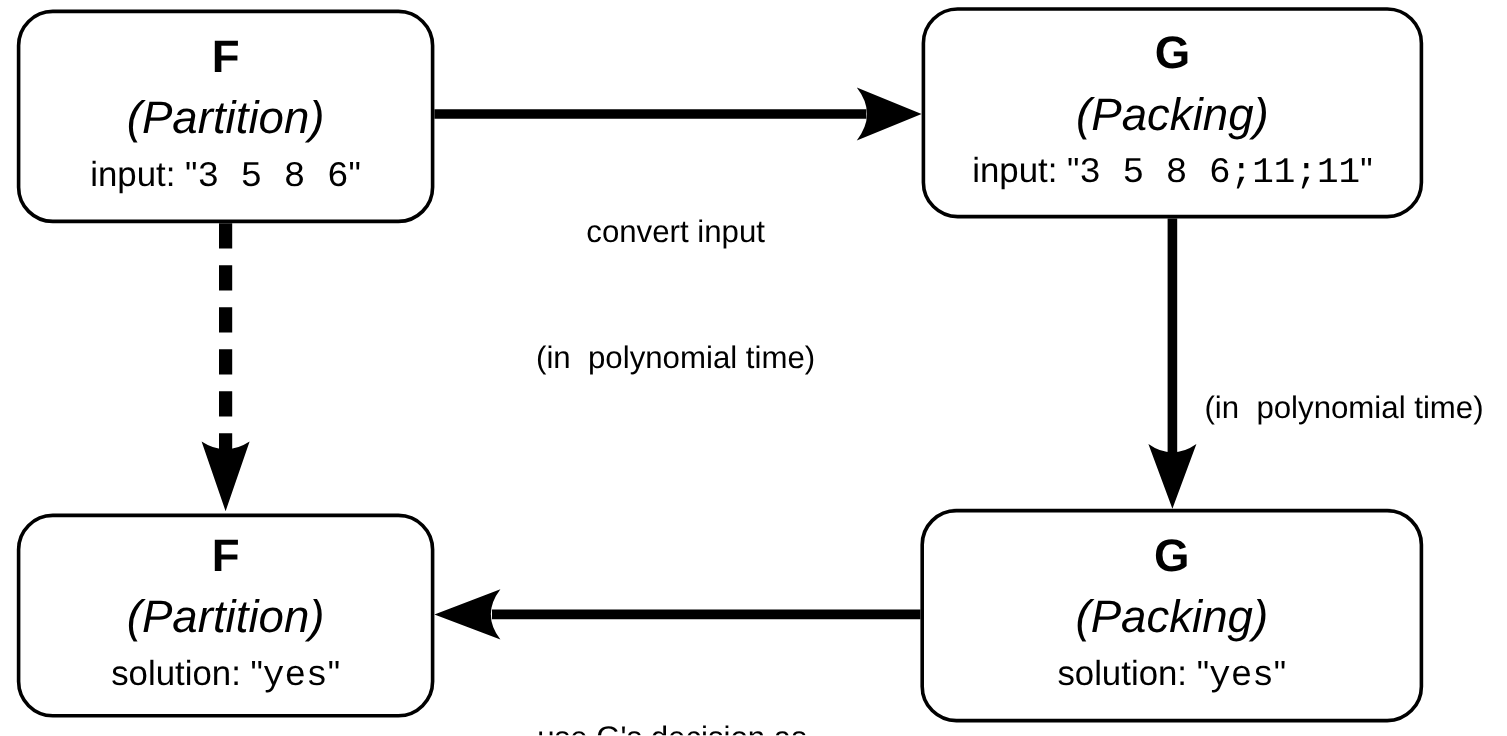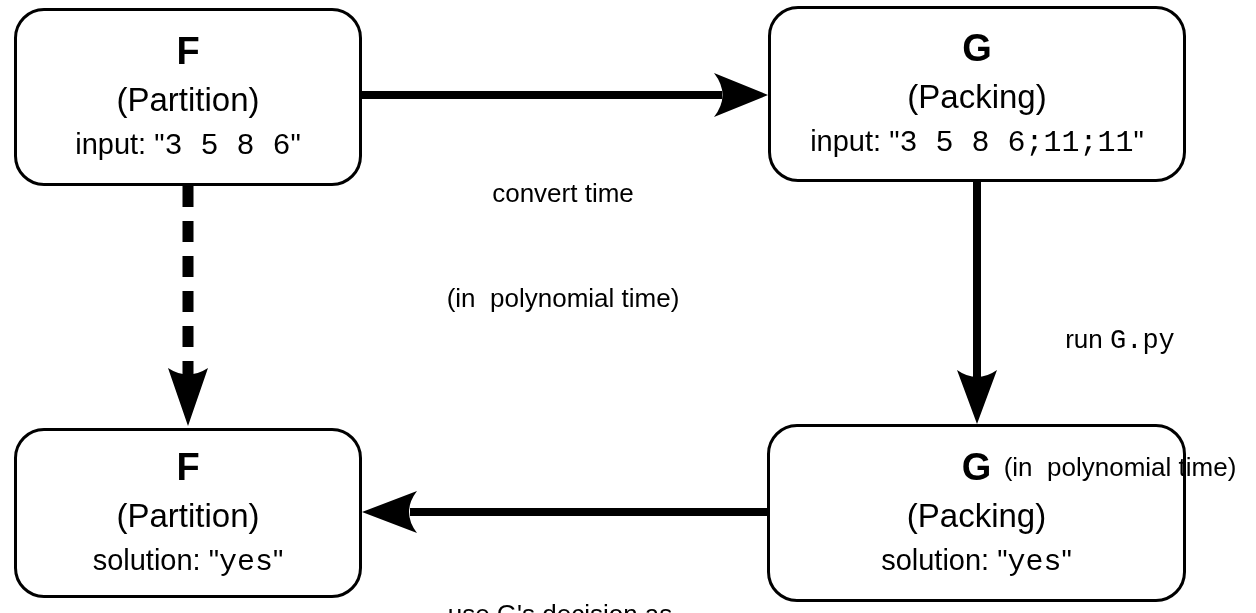--- a/index.html
+++ b/index.html
@@ -35,22 +35,23 @@
     justify-content: center;
     gap: 13px;
     text-align: center;
   }
   .box .title {
     font-weight: bold;
     font-size: 38px;
     line-height: 1;
   }
   .box .subtitle {
-    font-size: 33px;
+    font-size: 38px;
     line-height: 1;
+    font-style: italic;
   }
   .box .field {
     font-size: 29px;
     line-height: 1.1;
     white-space: pre;
   }
   .mono {
     font-family: "Liberation Mono", monospace;
     font-size: 30px;
   }
@@ -117,26 +118,25 @@
     <div class="field"><span>solution: </span><span class="quote">"</span><span class="mono">yes</span><span class="quote">"</span></div>
   </div>
 
   <div class="box" id="box-br" style="left:767px; top:424px; width:419px; height:178px;">
     <div class="title">G</div>
     <div class="subtitle">(Packing)</div>
     <div class="field"><span>solution: </span><span class="quote">"</span><span class="mono">yes</span><span class="quote">"</span></div>
   </div>
 
   <div class="alabel" id="label-convert" style="left:388px; top:106px; width:350px;">
-    <div>convert time</div>
+    <div>convert input</div>
     <div>(in  polynomial time)</div>
   </div>
 
   <div class="alabel" id="label-run" style="left:984px; top:234px; width:272px;">
-    <div><span>run </span><span class="mono">G.py</span></div>
     <div>(in  polynomial time)</div>
   </div>
 
   <div class="alabel" id="label-use" style="left:400px; top:527px; width:320px;">
     <div>use G's decision as</div>
     
   </div>
 
 </div>
 

